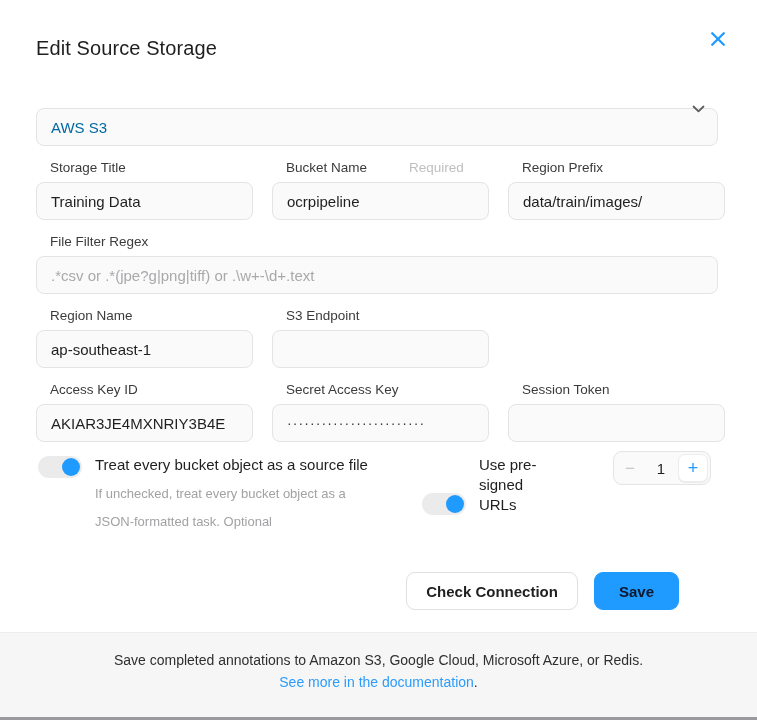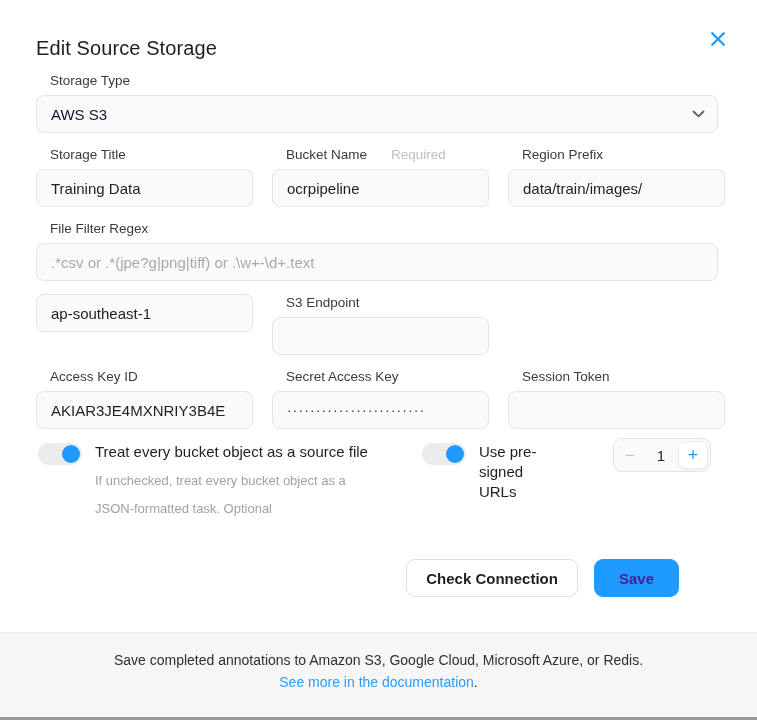--- a/index.html
+++ b/index.html
@@ -71,43 +71,44 @@
     color: #3b3b3b;
     line-height: 17px;
     margin-bottom: 6px;
     padding-left: 14px;
     display: flex;
     align-items: baseline;
     white-space: nowrap;
   }
   .field-label .req {
     color: #bfbfbf;
-    margin-left: 24px;
+    margin-left: 42px;
     font-size: 13.5px;
   }
   .input {
     box-sizing: border-box;
     width: 100%;
     height: 38px;
     border: 1px solid #e3e4e6;
     border-radius: 8px;
     background: #fafafa;
     font-family: "Liberation Sans", sans-serif;
     font-size: 15px;
     color: #1f1f1f;
     padding: 0 14px;
     outline: none;
   }
   .input::placeholder { color: #a9a9ac; }
   .input.is-select {
     appearance: none;
     -webkit-appearance: none;
-    color: #0f172a;
+    color: #0369a1;
     background-image: none;
     padding-right: 34px;
+    margin-top: 36px;
   }
   .select-wrap { position: relative; width: 100%; }
   .select-chevron {
     position: absolute;
     right: 13px;
     top: 50%;
     transform: translateY(-50%);
     pointer-events: none;
     color: #5c5c5e;
     line-height: 0;
@@ -155,21 +156,21 @@
     color: #1f1f1f;
     line-height: 20px;
   }
   .toggle-text .hint {
     font-size: 13px;
     color: #a2a2a5;
     line-height: 28px;
     margin-top: 5px;
     max-width: 260px;
   }
-  .toggle-group.second { margin-left: 30px; }
+  .toggle-group.second { margin-left: 30px; align-items: flex-end; }
   .toggle-text.narrow .main { max-width: 82px; }
 
   .stepper {
     margin-left: 28px;
     margin-top: -4px;
     width: 98px;
     height: 34px;
     border: 1px solid #e3e4e6;
     border-radius: 9px;
     background: #fafafa;
@@ -229,21 +230,21 @@
     padding: 10px 19px;
   }
   .btn-secondary {
     background: #ffffff;
     border: 1px solid #e0e0e2;
     color: #1f1f1f;
   }
   .btn-primary {
     background: #1f9bff;
     border: 1px solid #1f9bff;
-    color: #4c1d95;
+    color: #0f172a;
     padding: 0 24px;
   }
 
   
   .modal-footer {
     flex: 0 0 auto;
     margin-top: auto;
     background: #f6f6f6;
     border-top: 1px solid #ededee;
     border-bottom: 3px solid #9a9a9c;
@@ -275,21 +276,20 @@
       <svg width="18" height="18" viewBox="0 0 18 18" aria-hidden="true">
         <path d="M3.2 3.2 L14.8 14.8 M14.8 3.2 L3.2 14.8" stroke="#1f9bff" stroke-width="2.3" stroke-linecap="round" fill="none"></path>
       </svg>
     </div>
   </div>
 
   <div class="modal-body">
 
     <div class="field-row">
       <div class="field w-full">
-        <div class="field-label">Storage Type</div>
         <div class="select-wrap">
           <select class="input is-select">
             <option>AWS S3</option>
           </select>
           <span class="select-chevron">
             <svg width="13" height="8" viewBox="0 0 13 8" aria-hidden="true">
               <path d="M1.5 1.5 L6.5 6.3 L11.5 1.5" stroke="#5c5c5e" stroke-width="1.8" fill="none" stroke-linecap="round" stroke-linejoin="round"></path>
             </svg>
           </span>
         </div>
@@ -316,20 +316,21 @@
 
     <div class="field-row">
       <div class="field w-full">
         <div class="field-label">File Filter Regex</div>
         <input class="input" type="text" placeholder=".*csv or .*(jpe?g|png|tiff) or .\w+-\d+.text" style="">
       </div>
     </div>
 
     <div class="field-row">
       <div class="field w-third">
+        <div class="field-label">Region Name</div>
         <input class="input" type="text" value="ap-southeast-1" style="">
       </div>
       <div class="field w-third">
         <div class="field-label">S3 Endpoint</div>
         <input class="input" type="text" value="" style="">
       </div>
       <div class="field w-third" style="visibility:hidden"></div>
     </div>
 
     <div class="field-row">

